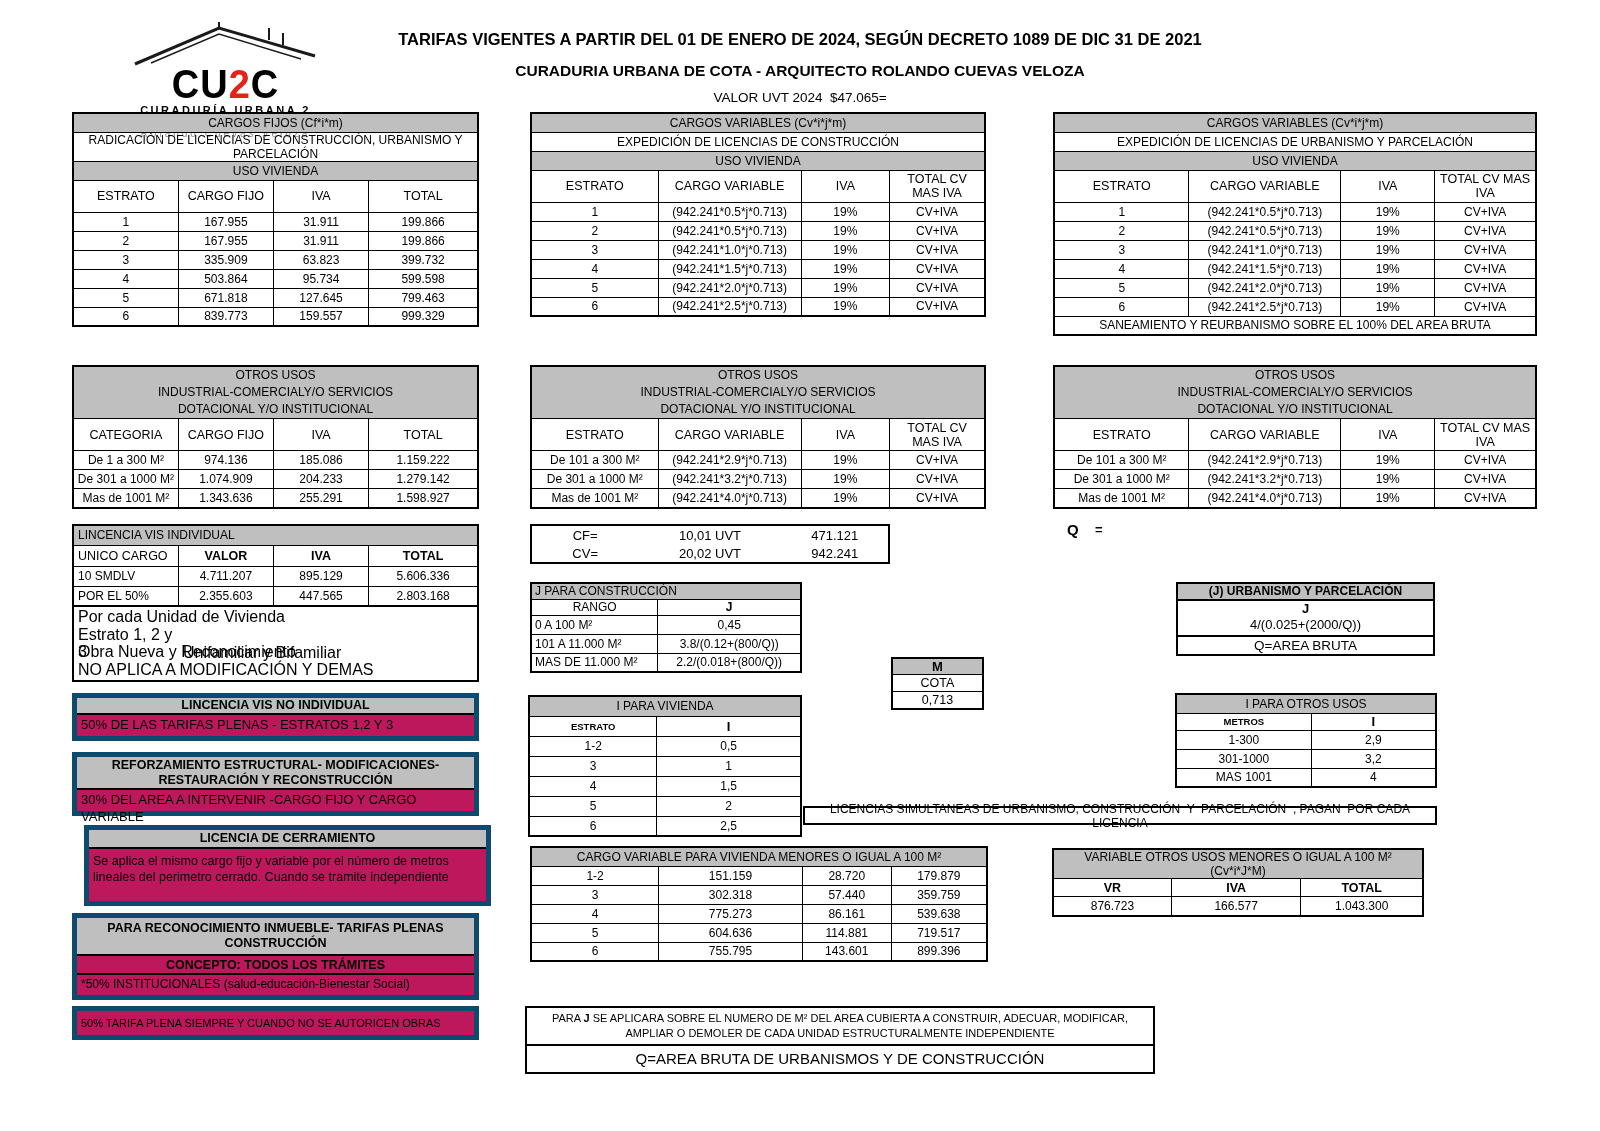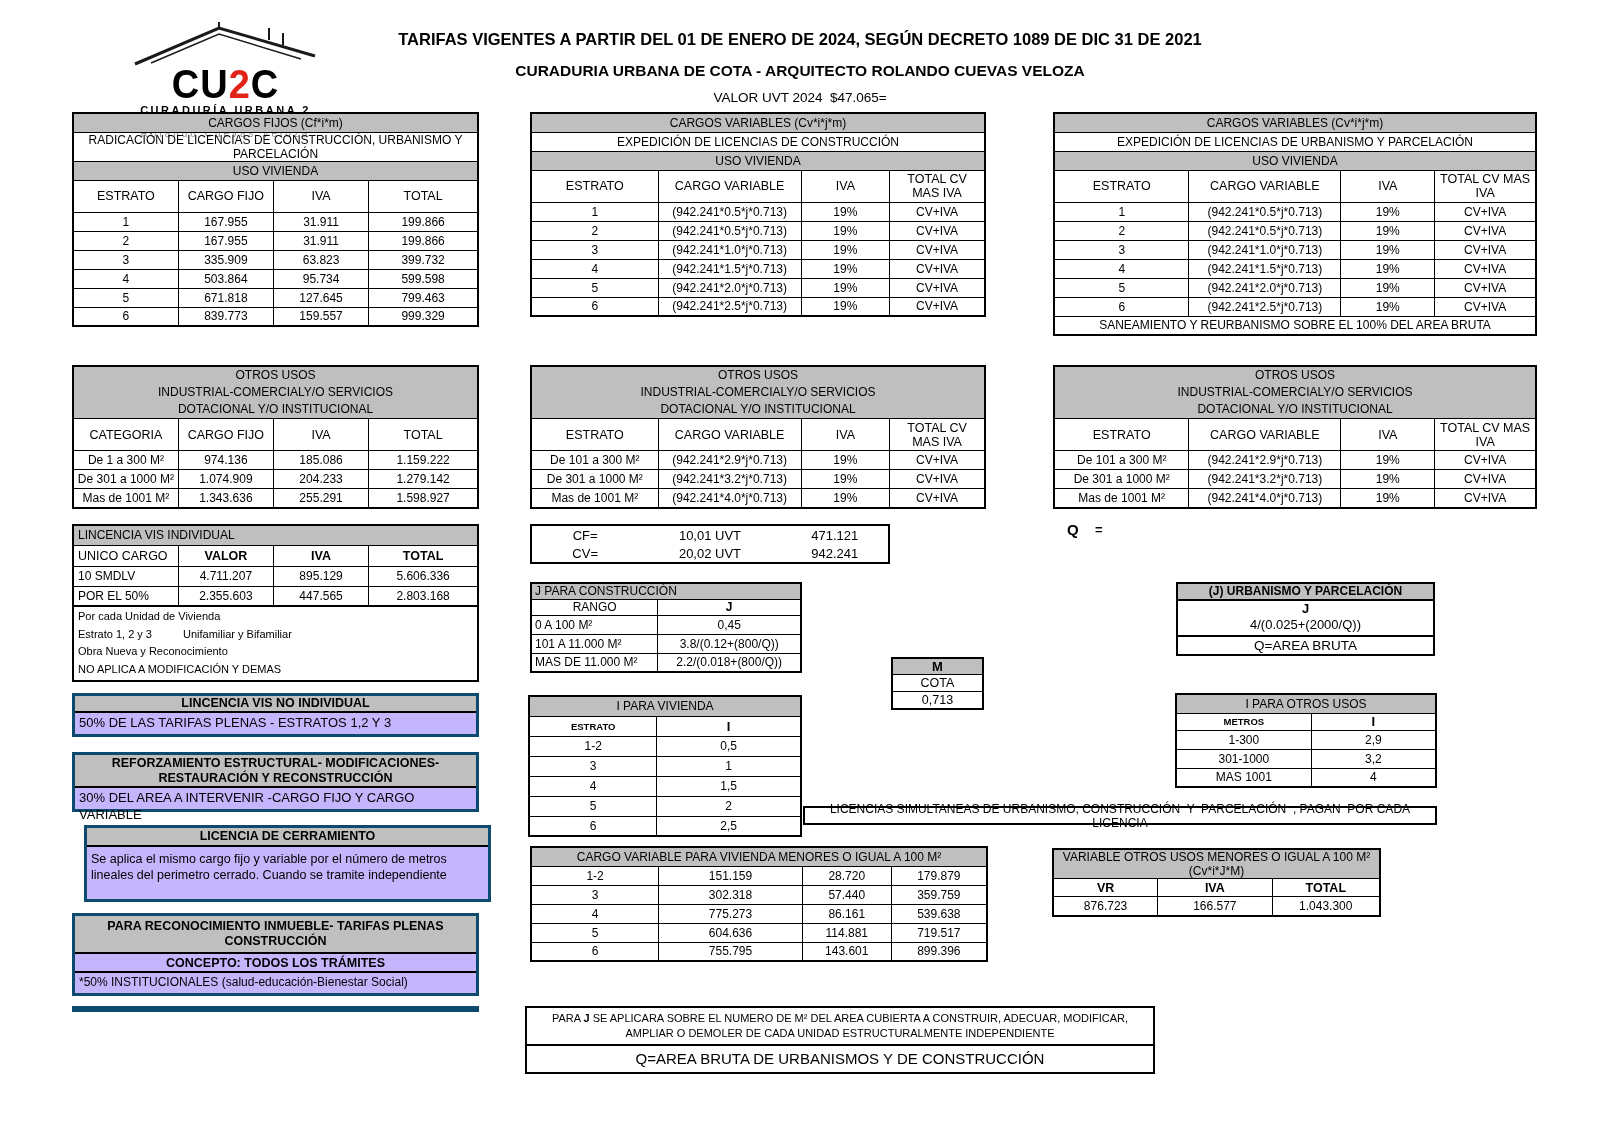--- a/index.html
+++ b/index.html
@@ -46,37 +46,37 @@
 
   .t-cfcv{border:2px solid #000}
   .t-cfcv td{border:none;height:19px;font-size:13px}
 
   .tallbar{background:#bfbfbf;vertical-align:bottom;font-weight:bold;font-size:12.5px;height:47px;padding-bottom:2px}
   .tallbar-left{text-align:left;padding-left:4px;height:45px;white-space:pre-wrap}
   .t-vo .hrow th{height:18px;font-weight:bold;font-size:12.5px}
   .t-cvv td{height:19px}
 
   
-  .box{border:3px solid #0c4a6e;background:#c4b5fd}
+  .box{border:5px solid #0c4a6e;background:#be185d}
   .box-title{background:#bfbfbf;border-bottom:2px solid #000;font-weight:bold;font-size:12.5px;
              text-align:center;display:flex;align-items:center;justify-content:center;line-height:15px}
   .box-body{font-size:13px;text-align:left;padding:2px 4px;line-height:1.3}
 
   
   .main-title{position:absolute;left:0;right:0;top:30px;text-align:center;font-weight:bold;font-size:16.5px}
   .sub-title{position:absolute;left:0;right:0;top:62px;text-align:center;font-weight:bold;font-size:15.5px}
   .uvt{position:absolute;left:0;right:0;top:90px;text-align:center;font-size:13.5px;white-space:pre-wrap}
 
   .logo{position:absolute;left:118px;top:22px;width:215px;text-align:center;line-height:1}
   .logo-letters{font-weight:900;font-size:38px;letter-spacing:1px;transform:scaleY(1.05);margin-top:-6px}
   .logo-red{color:#e2231a}
   .logo-org{font-weight:bold;font-size:11px;letter-spacing:2.5px;margin-top:2px}
   .logo-person{font-size:10px;letter-spacing:3px;color:#8c8c8c;margin-top:2px}
 
-  .notes{border:2px solid #000;border-top:none;font-size:11px;padding:1px 0 2px 4px}
+  .notes{border:2px solid #000;border-top:none;font-size:16px;padding:1px 0 2px 4px}
   .notes div{height:17.5px;line-height:17.5px}
   .note-left{display:inline-block;width:105px}
 
   .simul-bar{border:2px solid #000;font-size:12px;text-align:center;line-height:14px;
              display:flex;align-items:center;justify-content:center;white-space:pre-wrap}
 
   .qdef{display:flex;align-items:center}
   .qdef .q{font-weight:bold;font-size:15px;width:28px}
   .qdef .eq{font-weight:bold;font-size:13px;width:55px}
   .qdef .qbox{flex:1;border:2px solid #000;text-align:center;font-weight:bold;font-size:12.5px;height:21px;line-height:17px}
@@ -285,20 +285,21 @@
     <div class="box-body" style="height:52px;font-size:12.5px;padding-top:4px">Se aplica el mismo cargo fijo y variable por el número de metros lineales del perimetro cerrado. Cuando se tramite independiente</div>
   </div>
 
   <div class="abs box" style="left:72px;top:913px;width:407px">
     <div class="box-title" style="height:38px">PARA RECONOCIMIENTO INMUEBLE- TARIFAS PLENAS CONSTRUCCIÓN</div>
     <div class="box-body" style="height:19px;text-align:center;font-weight:bold;font-size:12.5px;padding:1px 0;border-bottom:2px solid #000">CONCEPTO: TODOS LOS TRÁMITES</div>
     <div class="box-body" style="height:20px;font-size:12px">*50% INSTITUCIONALES (salud-educación-Bienestar Social)</div>
   </div>
 
   <div class="abs box" style="left:72px;top:1006px;width:407px">
+    <div class="box-body adq-body" style="height:24px;padding-top:5px">50% TARIFA PLENA SIEMPRE Y CUANDO NO SE AUTORICEN OBRAS</div>
   </div>
 
   <div class="abs" style="left:530px;top:112px;width:456px">
     <table class="tbl t-cv">
       <colgroup>
           <col style="width:28%">
           <col style="width:31.5%">
           <col style="width:19.5%">
           <col style="width:21%">
         </colgroup>
@@ -725,21 +726,21 @@
             <td>3,2</td>
           </tr>
           <tr>
             <td>MAS 1001</td>
             <td>4</td>
           </tr>
         </tbody>
     </table>
   </div>
 
-  <div class="abs" style="left:1052px;top:848px;width:329px">
+  <div class="abs" style="left:1052px;top:848px;width:372px">
     <table class="tbl t-vo">
       <colgroup>
           <col style="width:32%">
           <col style="width:35%">
           <col style="width:33%">
         </colgroup>
       <tbody>
           <tr>
             <td colspan="3" class="tallbar tallbar-left">VARIABLE OTROS USOS MENORES O IGUAL A 100 M²  (Cv*i*J*M)</td>
           </tr>

